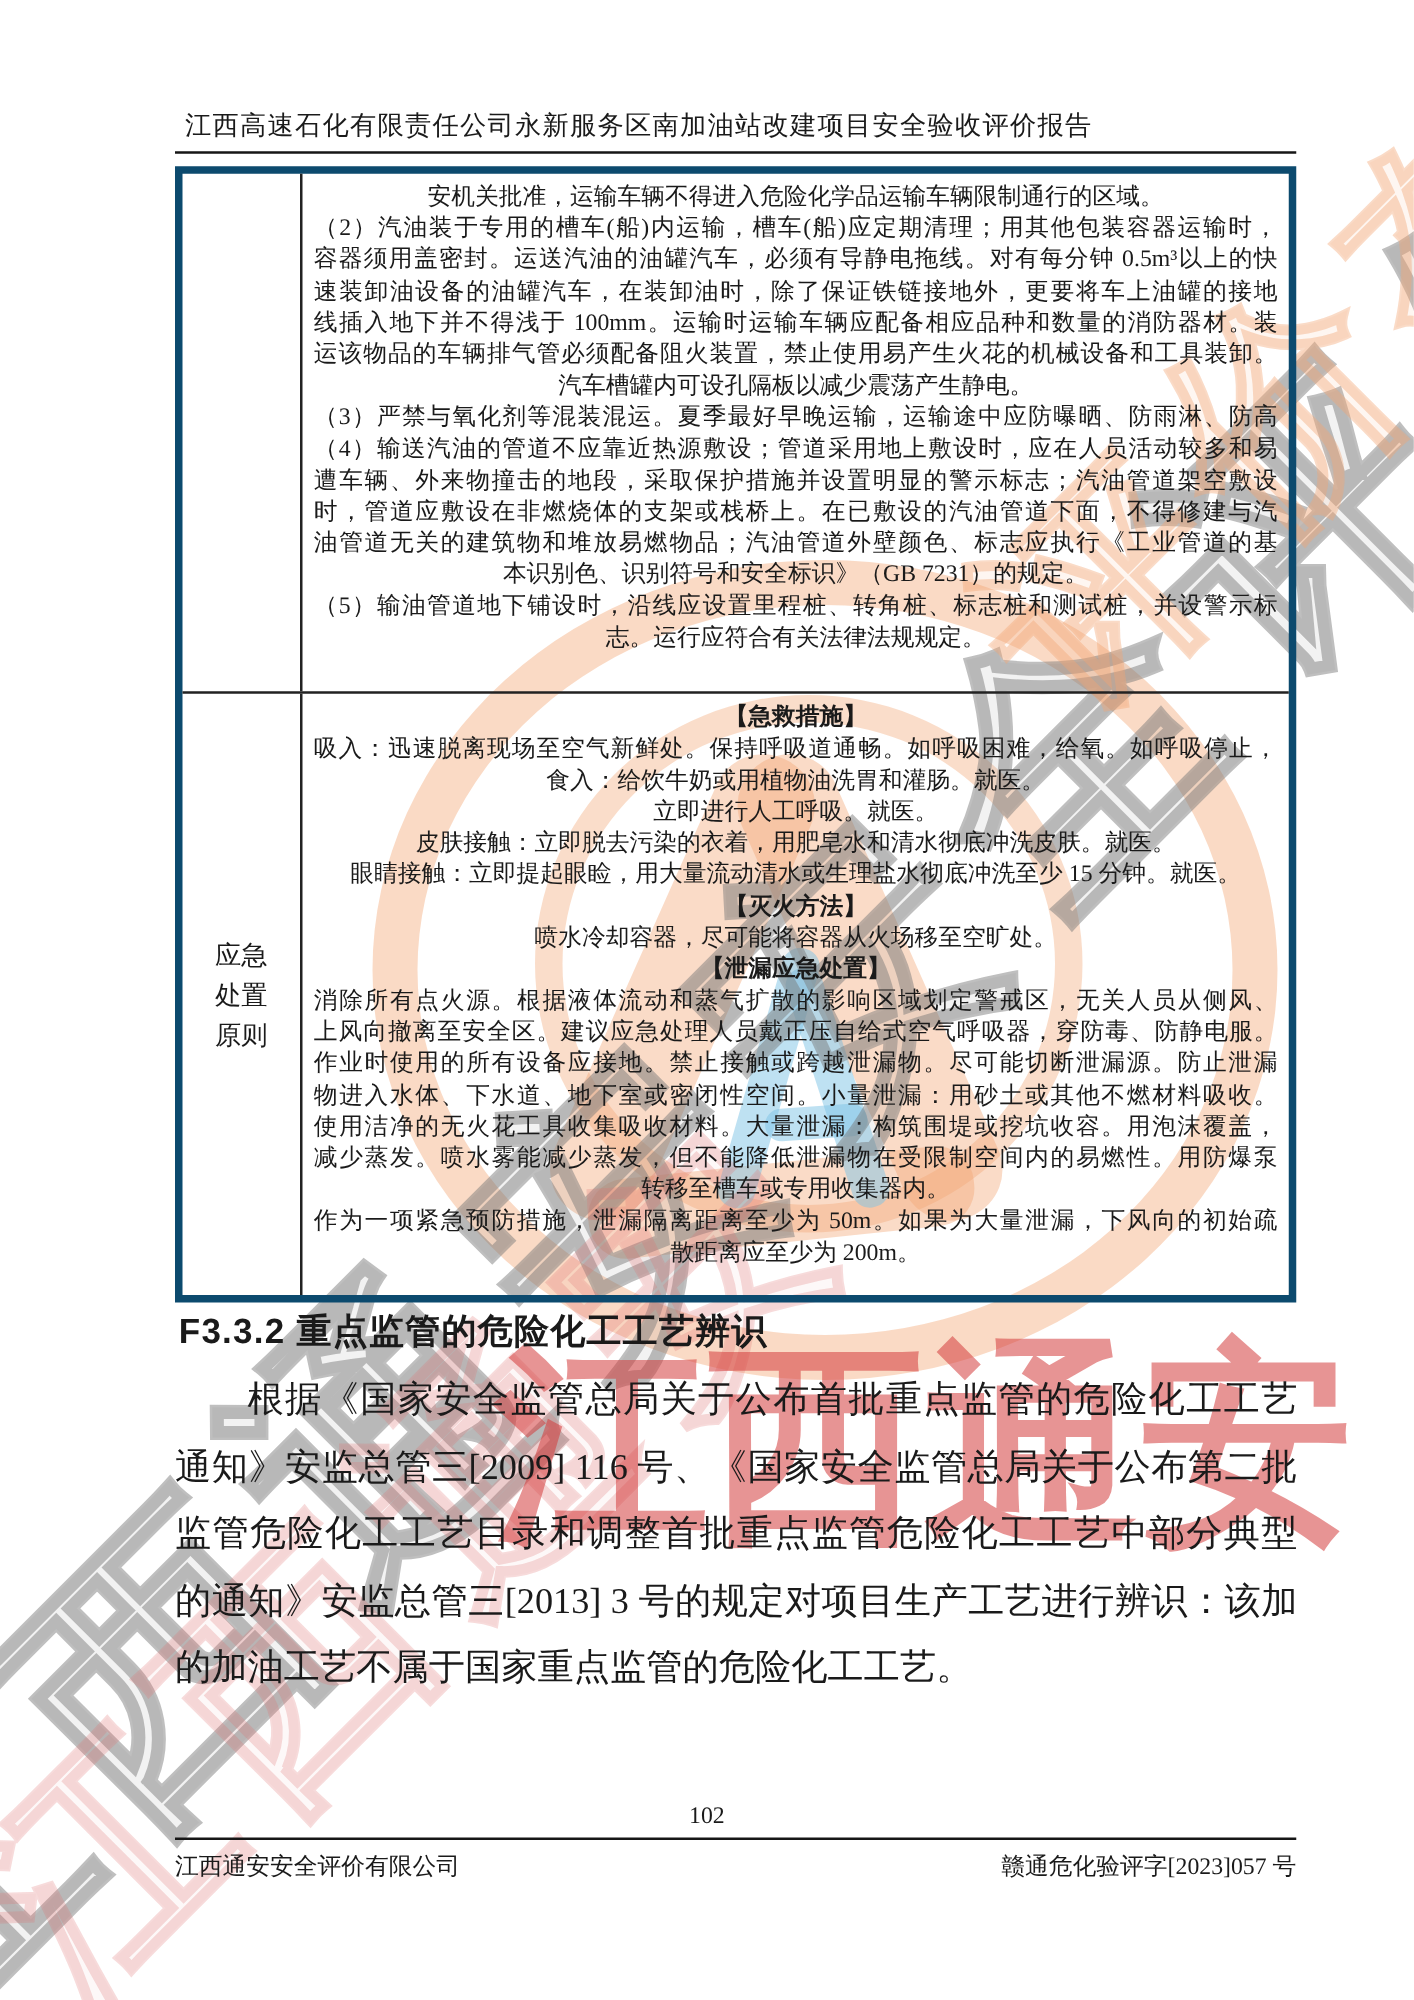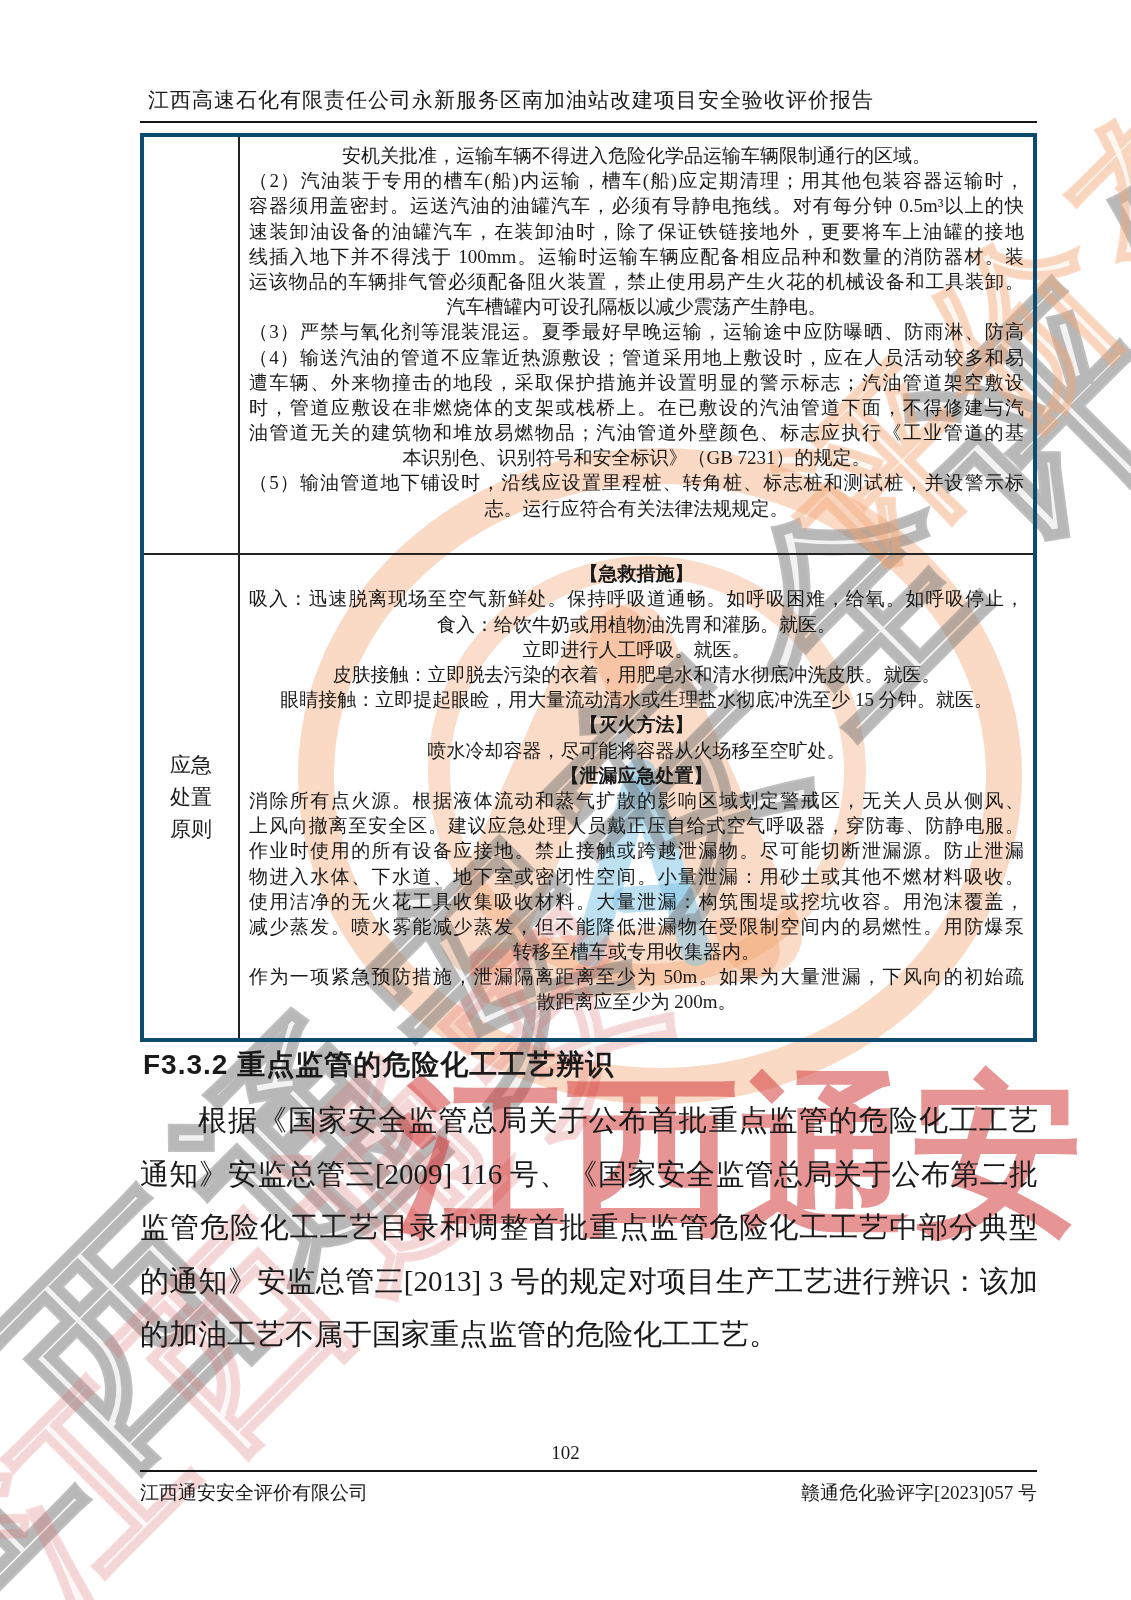--- a/index.html
+++ b/index.html
@@ -37,21 +37,21 @@
            color:rgba(211,60,60,0.55);text-align:left;}
   
   .content{position:absolute;inset:0;z-index:1;}
   .hdr-title{position:absolute;left:0;top:86px;width:1022px;text-align:center;
              font-size:21px;letter-spacing:1px;}
   .rule{position:absolute;left:140px;width:897px;height:2px;background:#161616;}
   .rule.top{top:121px;}
   .rule.bottom{top:1470px;}
   
   .dtable{position:absolute;left:140px;top:133px;width:897px;height:909px;
-          border:4px solid #0c4a6e;box-sizing:border-box;display:flex;flex-direction:column;}
+          border:6px solid #0c4a6e;box-sizing:border-box;display:flex;flex-direction:column;}
   .trow{display:flex;box-sizing:border-box;}
   .trow.r1{height:418px;}
   .trow.r2{height:487px;border-top:2px solid #222;}
   .tlabel{width:96px;box-sizing:border-box;border-right:2px solid #222;
           display:flex;align-items:center;justify-content:center;font-size:21px;}
   .tlabel .lab{width:46px;line-height:32px;text-align:center;}
   .tcell{flex:1;box-sizing:border-box;padding:6px 9px 0 9px;overflow:hidden;}
   .tl{font-size:19px;white-space:nowrap;}
   .r1 .tl{line-height:25.2px;}
   .r2 .tl{line-height:25.2px;}

